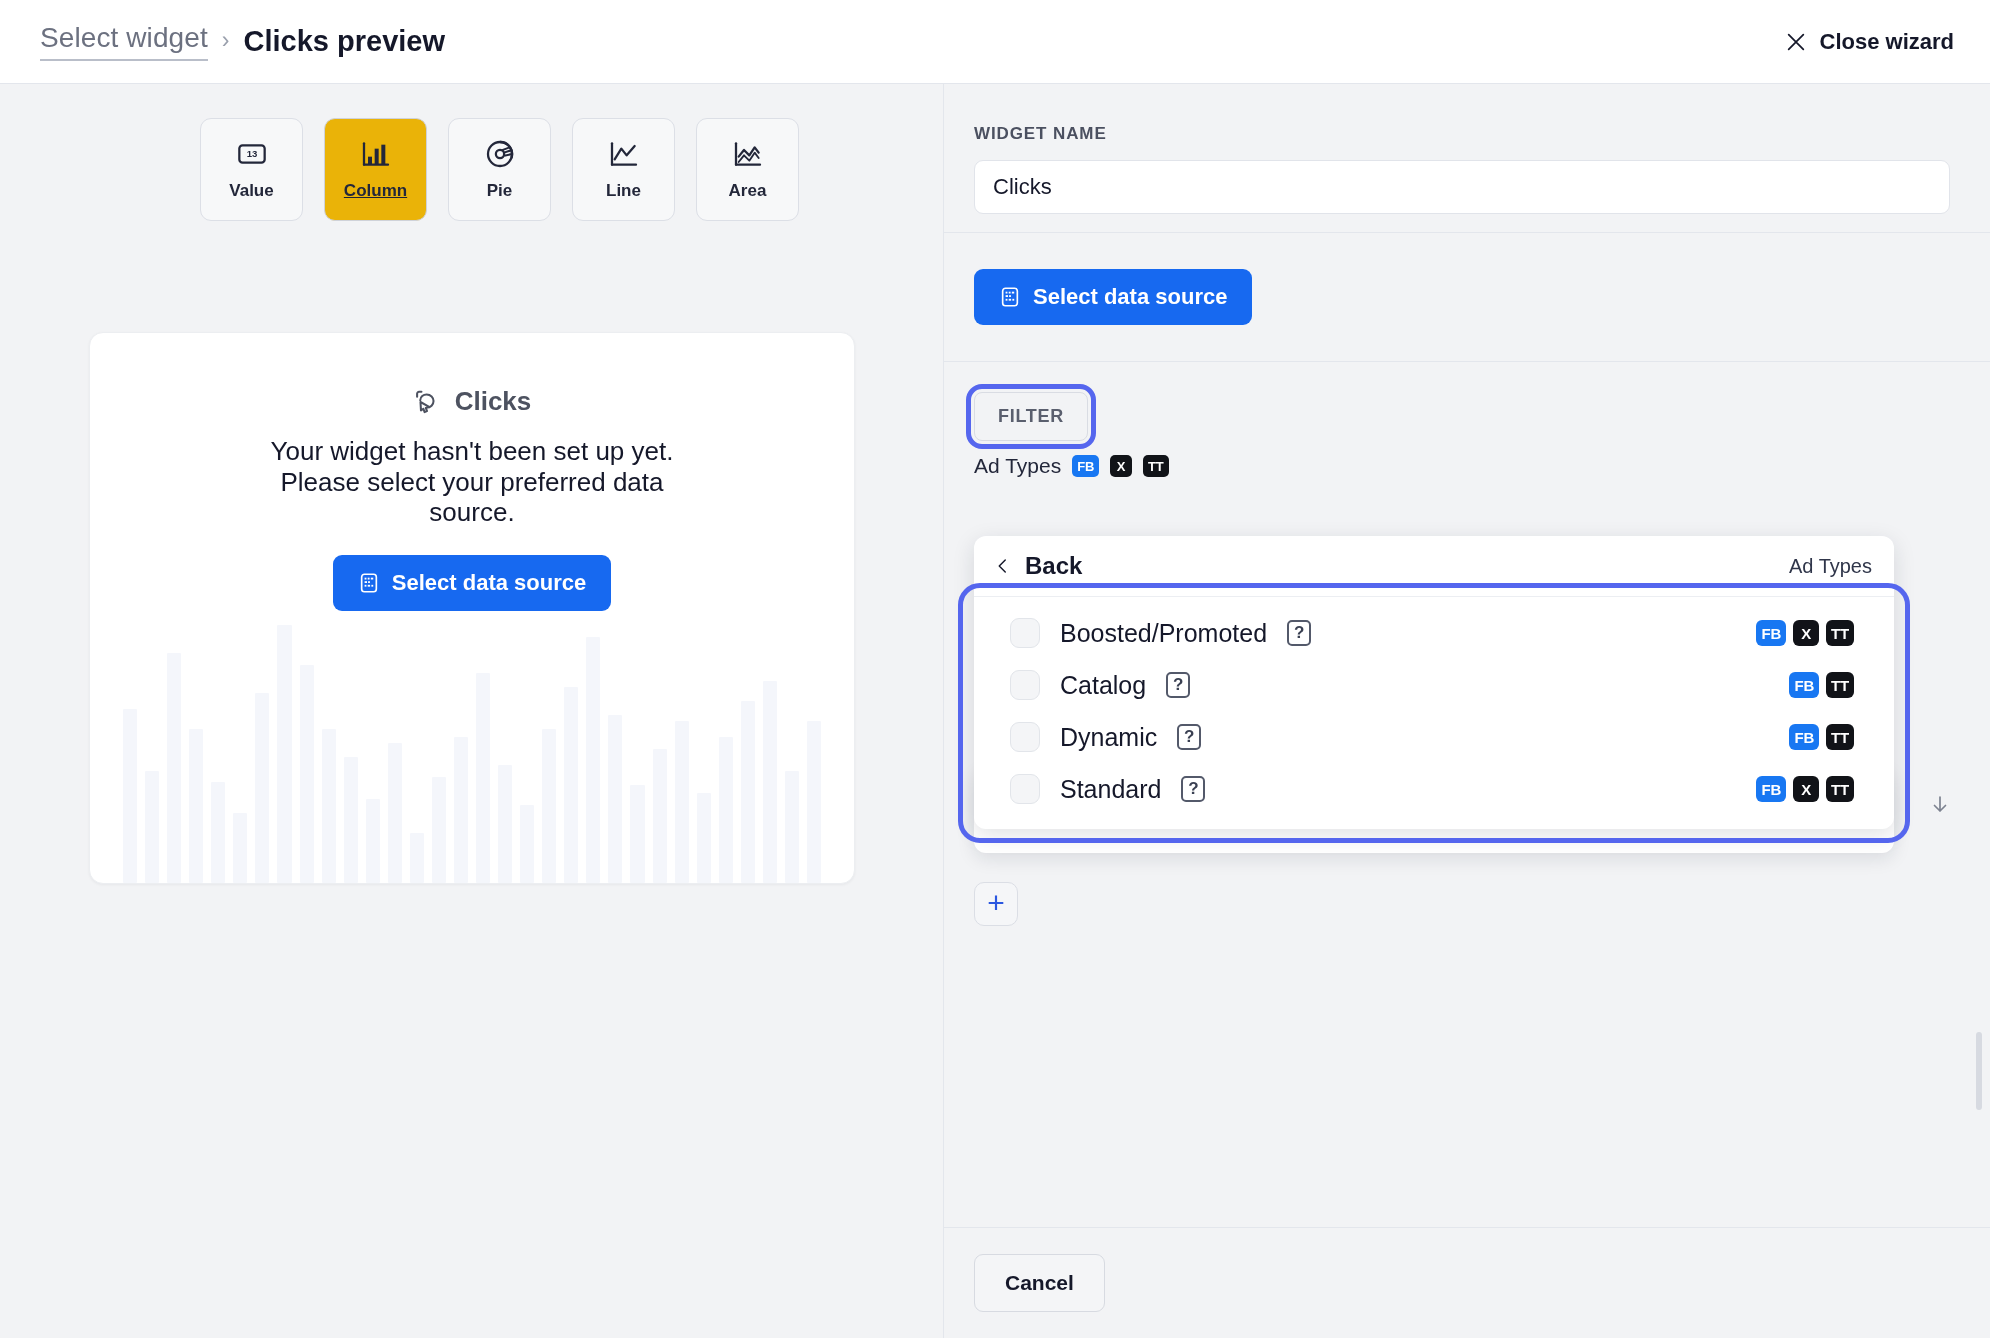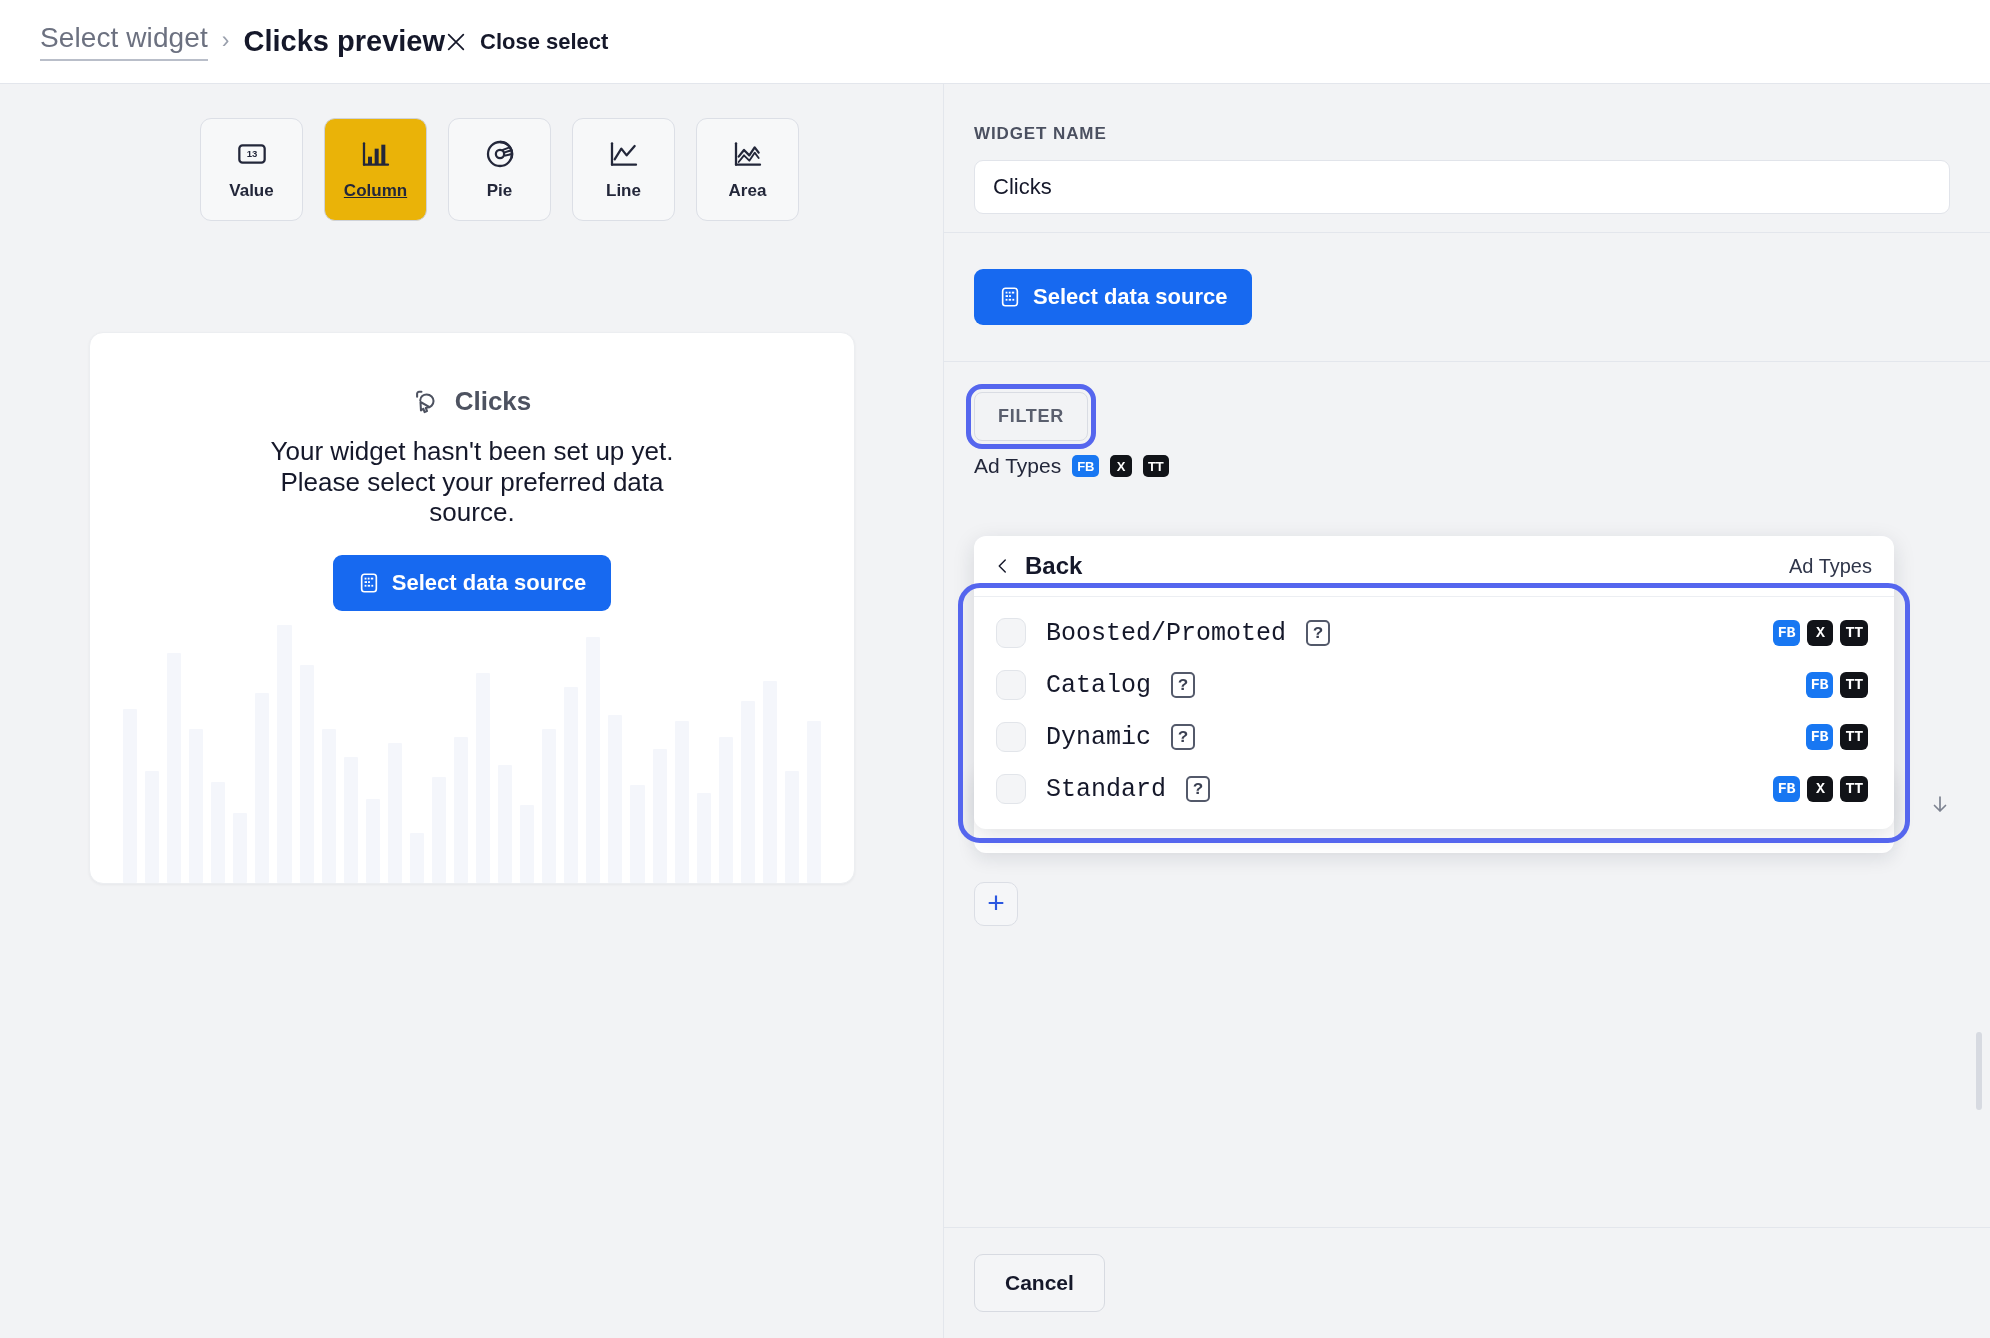--- a/index.html
+++ b/index.html
@@ -10,21 +10,21 @@
     color: #1f2333;
     overflow: hidden;
   }
   .app { position: relative; width: 1990px; height: 1338px; display: flex; flex-direction: column; }
 
   
   .topbar {
     height: 84px; min-height: 84px;
     background: #ffffff;
     border-bottom: 1px solid #e3e6ec;
-    display: flex; align-items: center; justify-content: flex-start;
+    display: flex; align-items: center; justify-content: space-between;
     padding: 0 36px 0 40px;
   }
   .crumbs { display: flex; align-items: center; gap: 14px; }
   .crumb-link {
     font-size: 28px; color: #6c7180; letter-spacing: .1px;
     border-bottom: 2px solid #b9bec9; padding-bottom: 5px; cursor: pointer;
   }
   .crumb-sep { font-size: 23px; color: #9aa0ad; padding-bottom: 3px; }
   .crumb-current { font-size: 29px; font-weight: 700; color: #15182a; }
   .close-wizard { display: flex; align-items: center; gap: 13px; cursor: pointer; }
@@ -132,21 +132,21 @@
     z-index: 20; overflow: visible;
   }
   .dd-head {
     display: flex; align-items: center; justify-content: space-between;
     padding: 16px 22px 16px 20px; border-bottom: 1px solid #eceef2;
   }
   .dd-back { display: flex; align-items: center; gap: 13px; cursor: pointer; }
   .dd-back .ic { width: 18px; height: 18px; display: block; }
   .dd-back span { font-size: 24px; font-weight: 700; color: #15182a; }
   .dd-head .ctx { font-size: 20px; color: #30364a; }
-  .dd-list { padding: 10px 0 14px; font-family: Liberation Mono, monospace; }
+  .dd-list { padding: 10px 14px 14px; }
   .dd-item {
     display: flex; align-items: center; gap: 20px;
     padding: 11px 26px 11px 22px; cursor: pointer;
   }
   .cb { width: 30px; height: 30px; border-radius: 9px; border: 1px solid #e2e5ea; background: #f4f5f7; flex: 0 0 30px; }
   .dd-item .nm { font-size: 25px; color: #15182a; }
   .qmark {
     width: 24px; height: 26px; border: 2px solid #53596a; border-radius: 5px;
     font-size: 17px; font-weight: 700; color: #3a4052;
     display: inline-flex; align-items: center; justify-content: center; flex: 0 0 24px;
@@ -194,21 +194,21 @@
   <div class="topbar">
     <div class="crumbs">
       <span class="crumb-link">Select widget</span>
       <span class="crumb-sep">›</span>
       <span class="crumb-current">Clicks preview</span>
     </div>
     <div class="close-wizard">
       <svg class="x-ic" viewBox="0 0 24 24">
           <path d="M4 4 L20 20 M20 4 L4 20" stroke="#15182a" stroke-width="1.9" fill="none" stroke-linecap="round"></path>
         </svg>
-      <span>Close select</span>
+      <span>Close wizard</span>
     </div>
   </div>
 
   <div class="body">
 
     <div class="left">
 
       <div class="type-row">
 
         <div class="type-card">

